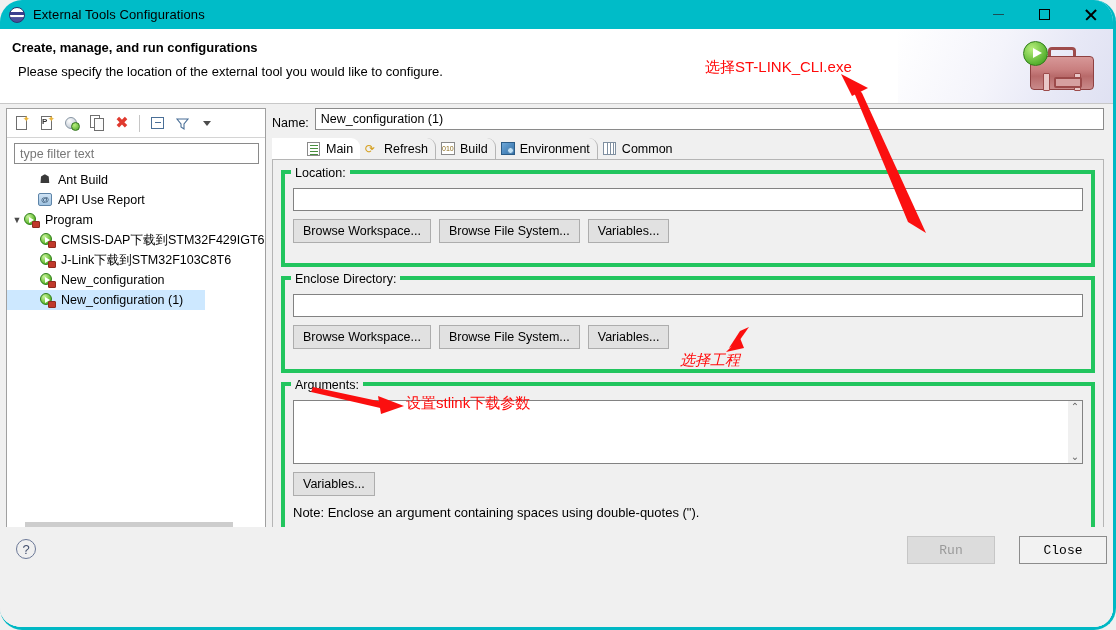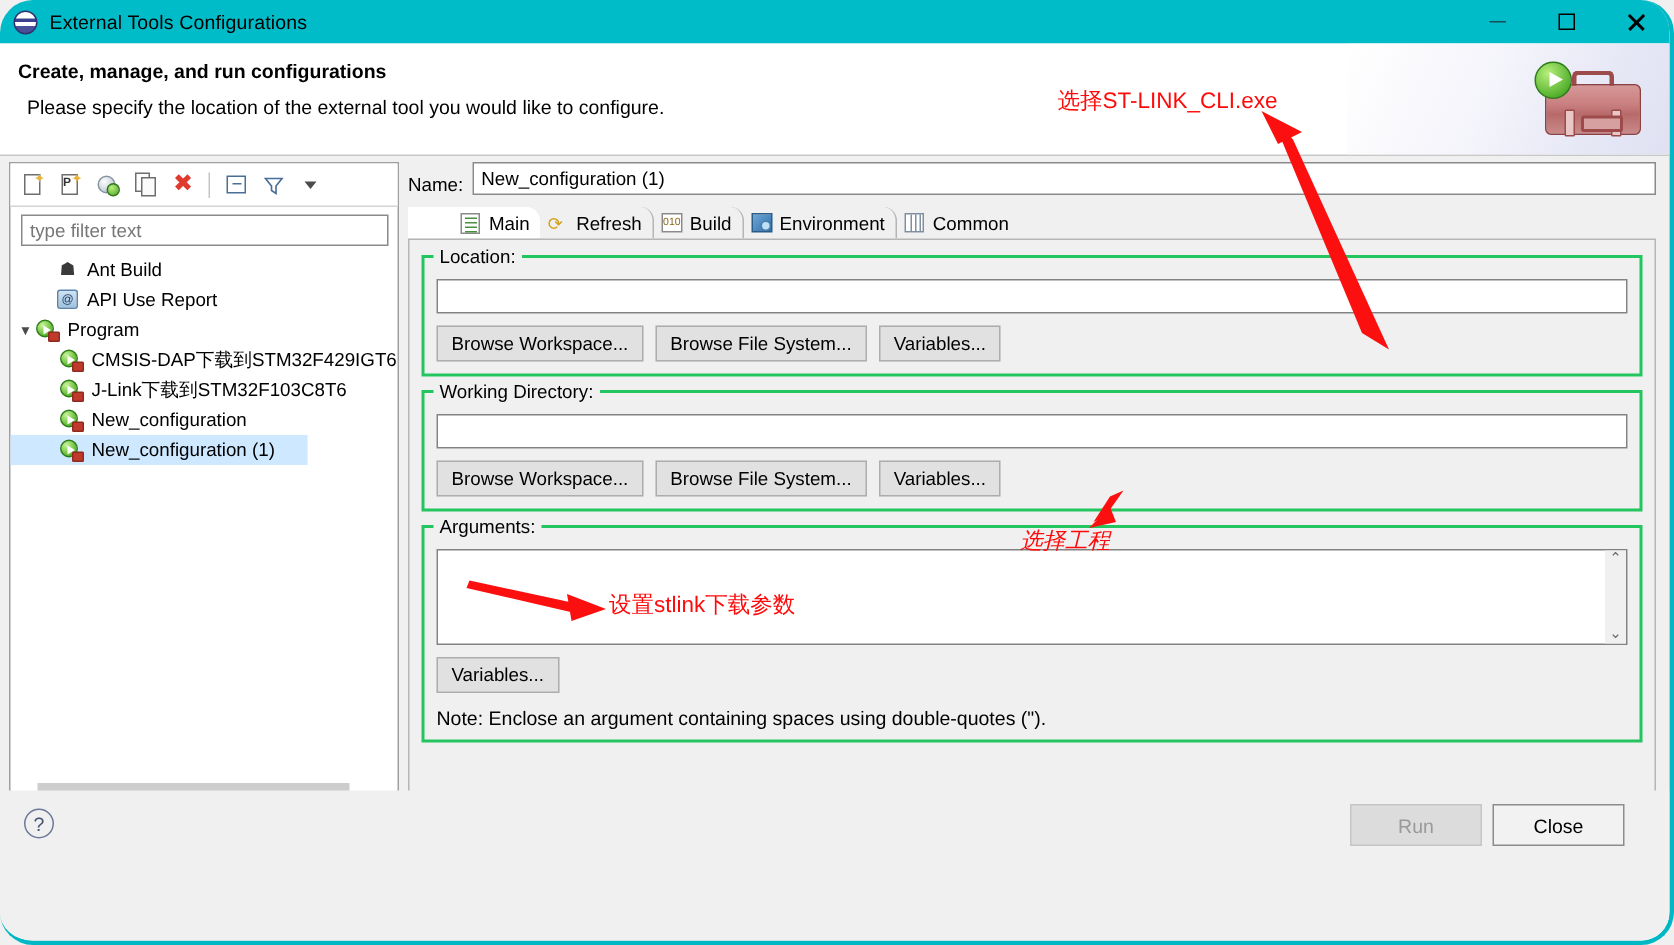--- a/index.html
+++ b/index.html
@@ -139,22 +139,22 @@
     border-top-right-radius:9px;position:relative;
   }
   .tab .ticonS{width:15px;height:14px;margin-right:4px;position:relative;flex:0 0 auto;}
   .tab.inactive{background:#f0f0f0;border-right:1px solid #b5b5b5;}
   .tab.active{background:#ffffff;padding-left:35px;}
   .tabpanel{
     border:1px solid #b5b5b5;background:#f0f0f0;box-sizing:border-box;
     height:395px;padding:10px 8px 0 8px;position:relative;
   }
   .group{
-    border:2px solid #22c55e;background:#f0f0f0;position:relative;
-    margin-bottom:9px;padding:0 8px 8px 8px;box-sizing:border-box;
+    border:4px solid #22c55e;background:#f0f0f0;position:relative;
+    margin-bottom:9px;padding:0 8px 20px 8px;box-sizing:border-box;
   }
   .group > .glabel{
     position:absolute;left:6px;top:-8px;background:#f0f0f0;padding:0 4px;font-size:12.5px;
   }
   .txtinput{
     height:23px;background:#fff;border:1px solid #828282;box-sizing:border-box;margin-top:14px;
   }
   .btnrow{display:flex;justify-content:flex-start;gap:8px;margin-top:8px;}
   .btn{
     min-width:70px;height:24px;background:#e1e1e1;border:1px solid #adadad;box-sizing:border-box;
@@ -174,21 +174,21 @@
   }
   .btn.disabled{color:#9a9a9a;background:#e0e0e0;border-color:#c2c2c2;}
 
   
   .bottombar{position:absolute;left:0;right:0;bottom:0;height:100px;background:#f0f0f0;}
   .helpicon{
     position:absolute;left:16px;top:12px;width:20px;height:20px;border-radius:50%;
     border:1.5px solid #6b7897;box-sizing:border-box;color:#44506e;font-size:13px;
     display:flex;align-items:center;justify-content:center;cursor:default;
   }
-  .bigbtns{position:absolute;right:30px;top:9px;display:flex;gap:7px;}
+  .bigbtns{position:absolute;right:6px;top:9px;display:flex;gap:24px;font-family:Liberation Mono, monospace;}
   .bigbtn{
     width:88px;height:28px;background:#e1e1e1;border:1px solid #adadad;box-sizing:border-box;
     display:flex;align-items:center;justify-content:center;font-size:13px;cursor:default;
   }
   .bigbtn.disabled{color:#9a9a9a;background:#dcdcdc;border-color:#c6c6c6;}
   .bigbtn.primary{background:#f2f2f2;border:1px solid #8c8c8c;}
 
   
   .anno{
     position:absolute;color:#ff0a0a;font-size:15px;white-space:nowrap;pointer-events:none;
@@ -442,21 +442,21 @@
           <div class="glabel">Location:</div>
           <div class="txtinput"></div>
           <div class="btnrow">
             <div class="btn">Browse Workspace...</div>
             <div class="btn">Browse File System...</div>
             <div class="btn">Variables...</div>
           </div>
         </div>
 
         <div class="group">
-          <div class="glabel">Working Directory:</div>
+          <div class="glabel">Enclose Directory:</div>
           <div class="txtinput"></div>
           <div class="btnrow">
             <div class="btn">Browse Workspace...</div>
             <div class="btn">Browse File System...</div>
             <div class="btn">Variables...</div>
           </div>
         </div>
 
         <div class="group" style="padding-bottom:7px;">
           <div class="glabel">Arguments:</div>

